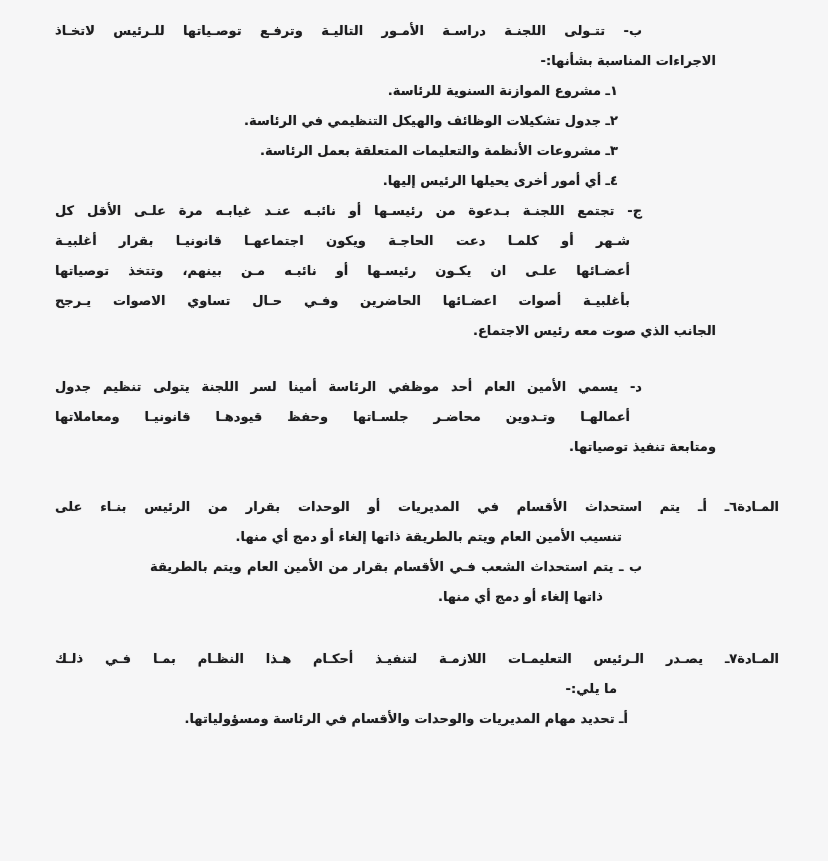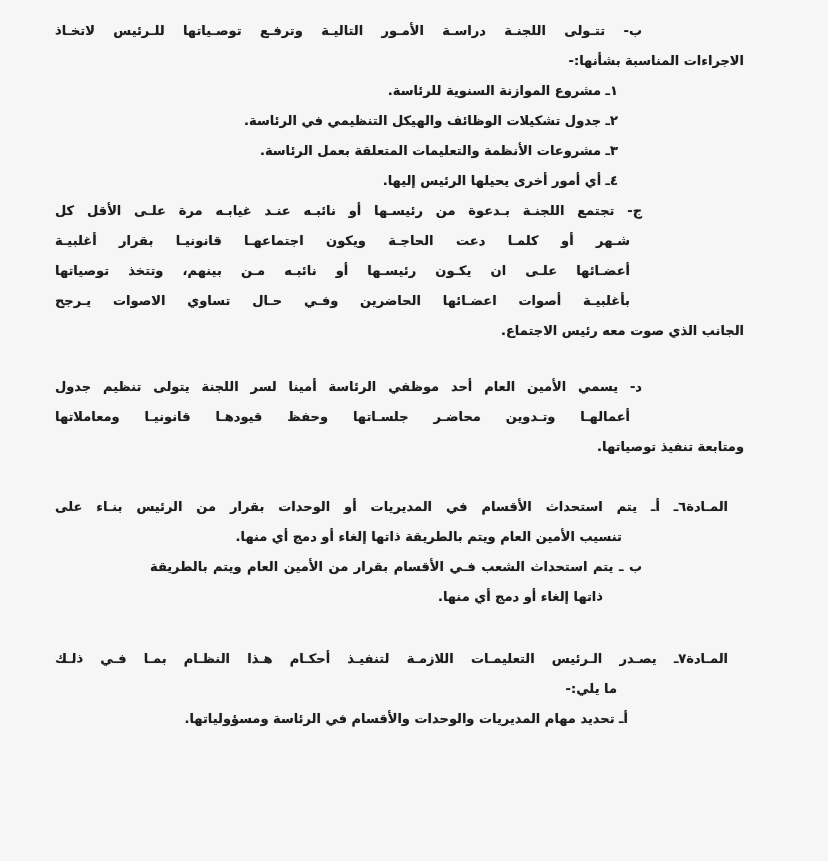--- a/index.html
+++ b/index.html
@@ -15,24 +15,24 @@
     font-family:"DejaVu Sans", sans-serif;
     font-weight:700;
     font-size:13px;
     color:#1d1d1f;
     text-shadow:0 0 0.7px rgba(30,30,30,0.55);
   }
   .ln{line-height:30px;}
   
   .jb   {padding:0 186px 0 55px; text-align:justify; text-align-last:justify;}
   .jcont{padding:0 198px 0 55px; text-align:justify; text-align-last:justify;}
-  .jart {padding:0 100px 0 55px; text-align:justify; text-align-last:justify;}
+  .jart {padding:0 49px 0 55px; text-align:justify; text-align-last:justify;}
   .j17  {padding:0 186px 0 150px;text-align:justify; text-align-last:justify;}
   
-  .rcont{padding-right:84px; text-align:right;margin-left:44px;}
+  .rcont{padding-right:112px; text-align:right;margin-left:44px;}
   .rnum {padding-right:210px; text-align:right;}
   .r16  {padding-right:206px; text-align:right;}
   .r18  {padding-right:225px; text-align:right;}
   .r20  {padding-right:211px; text-align:right;}
   .r21  {padding-right:200px; text-align:right;}
   
   .gap-d {margin-top:26px;}
   .gap-a6{margin-top:30px;}
   .gap-a7{margin-top:32px;}
 </style>

